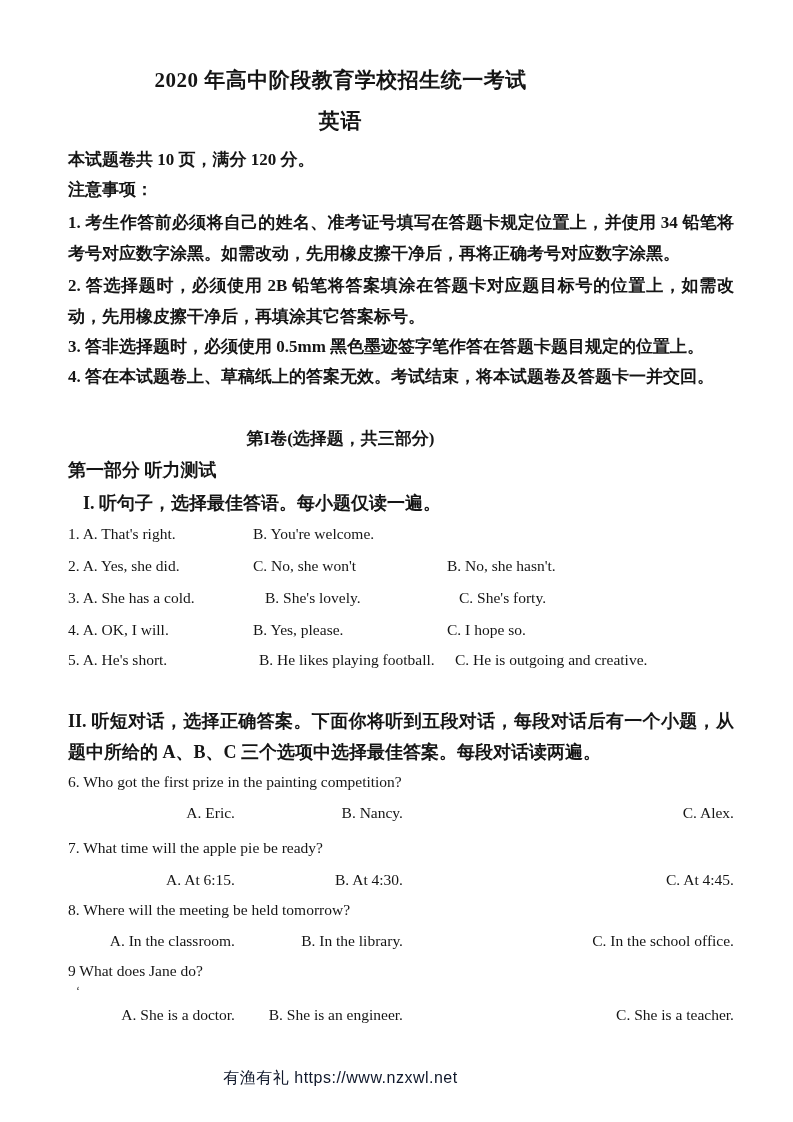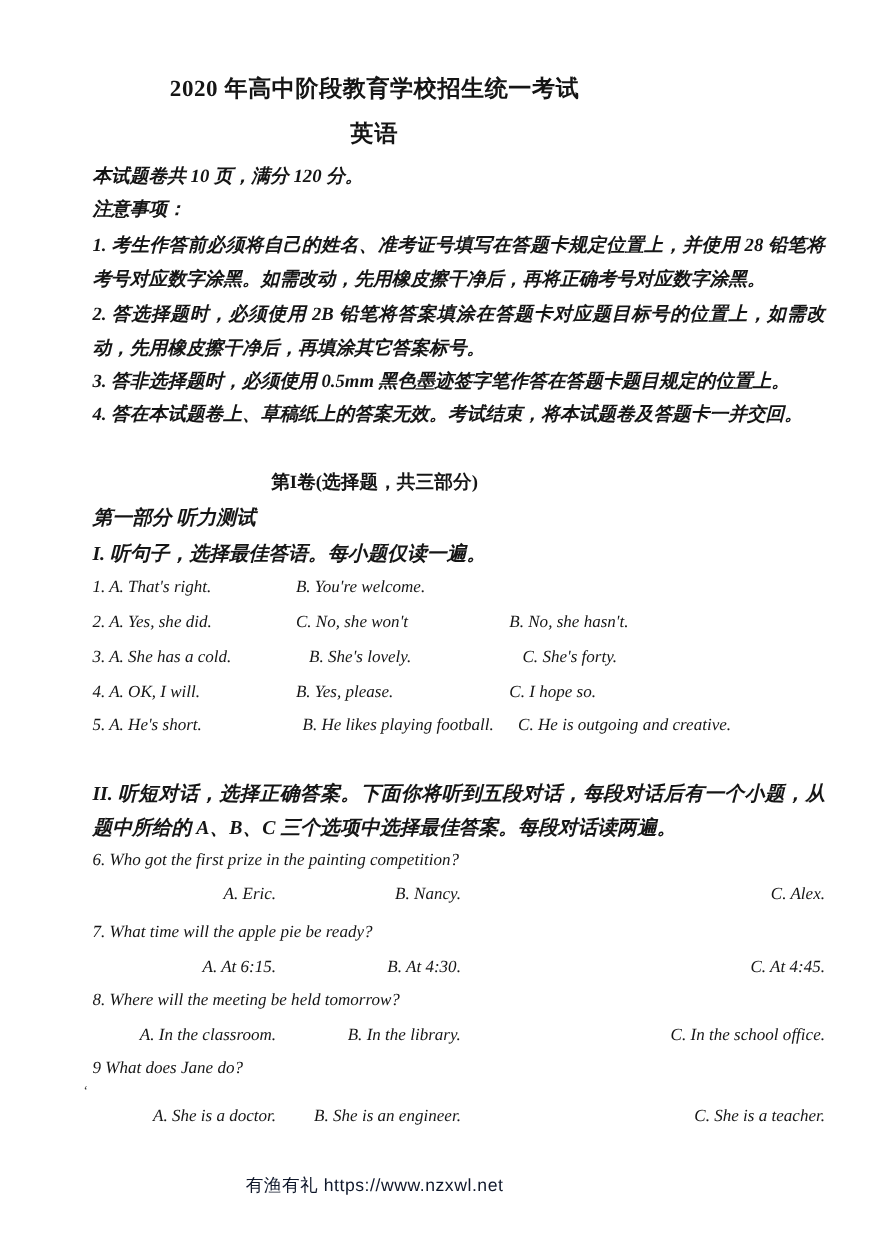--- a/index.html
+++ b/index.html
@@ -6,21 +6,21 @@
   body {
     width: 793px; height: 1122px;
     background: #ffffff;
     position: relative;
     font-family: "Liberation Serif", serif;
     color: #151515;
     overflow: hidden;
   }
   .abs { position: absolute; }
   .center { left: 0; width: 681px; text-align: center; }
-  .col { left: 84px; width: 666px; font-style: italic; }
+  .col { left: 68px; width: 666px; }
   .title { font-size: 21px; font-weight: bold; letter-spacing: 0.5px; }
   .subtitle { font-size: 21px; font-weight: bold; letter-spacing: 1px; text-align: center; }
   .cnb { font-size: 17px; font-weight: bold; line-height: 22px; }
   .para { text-align: justify; line-height: 30.5px; }
   .en { font-size: 15.5px; line-height: 20px; font-weight: normal; }
   .opt-row { display: grid; }
   .t1 { grid-template-columns: 185px 194px 1fr; }
   .t2 { grid-template-columns: 167px 168px 1fr; text-align: right; }
   .mark { font-size: 12px; color: #333; }
   .footer {
@@ -29,29 +29,29 @@
   }
 </style>
 </head>
 <body>
 
 <div class="abs center title" style="top:66px">2020 年高中阶段教育学校招生统一考试</div>
 <div class="abs center subtitle" style="top:107px">英语</div>
 <div class="abs col cnb" style="top:149px">本试题卷共 10 页，满分 120 分。</div>
 
 <div class="abs col cnb" style="top:179px">注意事项：</div>
-<div class="abs col cnb para" style="top:208px">1. 考生作答前必须将自己的姓名、准考证号填写在答题卡规定位置上，并使用 28 铅笔将考号对应数字涂黑。如需改动，先用橡皮擦干净后，再将正确考号对应数字涂黑。</div>
+<div class="abs col cnb para" style="top:208px">1. 考生作答前必须将自己的姓名、准考证号填写在答题卡规定位置上，并使用 34 铅笔将考号对应数字涂黑。如需改动，先用橡皮擦干净后，再将正确考号对应数字涂黑。</div>
 <div class="abs col cnb para" style="top:271px">2. 答选择题时，必须使用 2B 铅笔将答案填涂在答题卡对应题目标号的位置上，如需改动，先用橡皮擦干净后，再填涂其它答案标号。</div>
 <div class="abs col cnb para" style="top:332px">3. 答非选择题时，必须使用 0.5mm 黑色墨迹签字笔作答在答题卡题目规定的位置上。</div>
 <div class="abs col cnb para" style="top:362px">4. 答在本试题卷上、草稿纸上的答案无效。考试结束，将本试题卷及答题卡一并交回。</div>
 
 <div class="abs center cnb" style="top:428px">第I卷(选择题，共三部分)</div>
 <div class="abs col cnb" style="top:459px; font-size:18px;">第一部分  听力测试</div>
 
-<div class="abs col cnb" style="top:492px; font-size:18px;">I. 听句子，选择最佳答语。每小题仅读一遍。</div>
+<div class="abs col cnb" style="top:492px; font-size:18px;margin-left:15px;">I. 听句子，选择最佳答语。每小题仅读一遍。</div>
 
 <div class="abs col en opt-row t1" style="top:524px">
   <span>1. A. That's right.</span>
   <span>B. You're welcome.</span>
 </div>
 <div class="abs col en opt-row t1" style="top:556px">
   <span>2. A. Yes, she did.</span>
   <span>C. No, she won't</span>
   <span>B. No, she hasn't.</span>
 </div>

